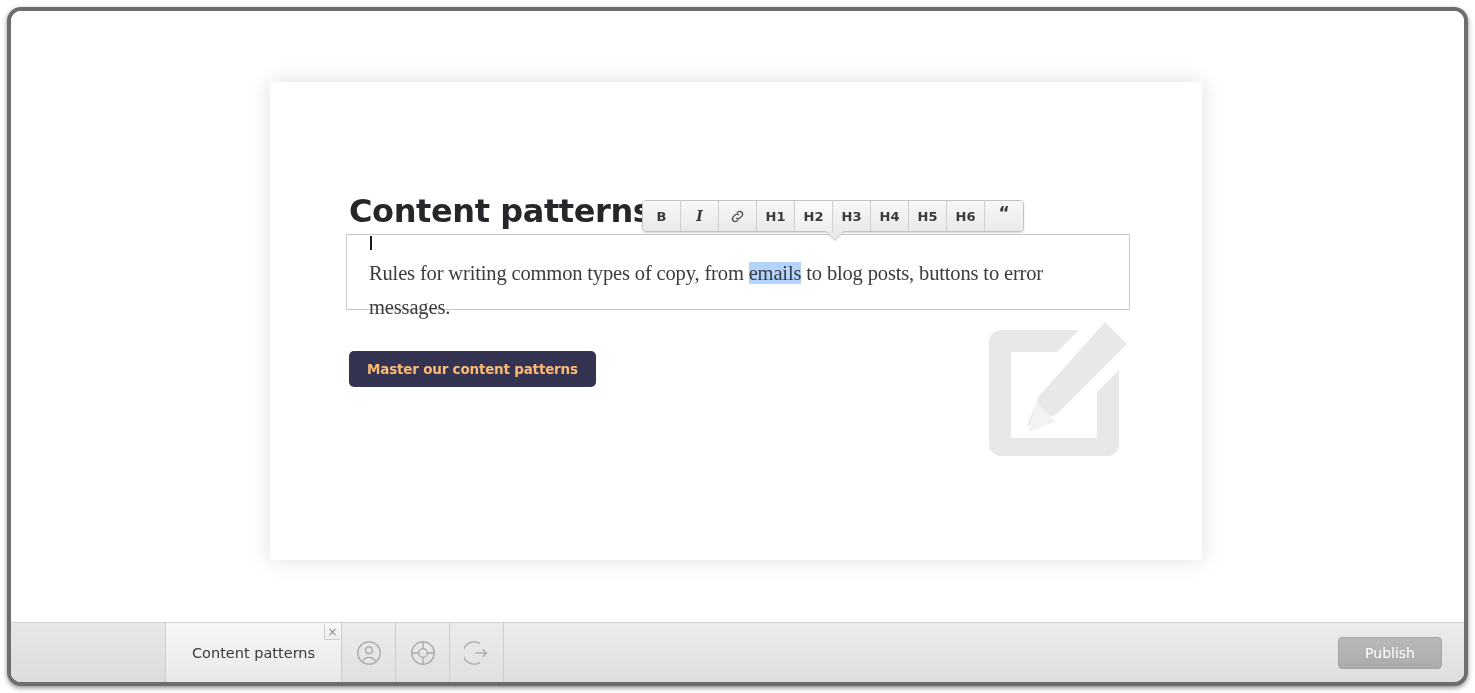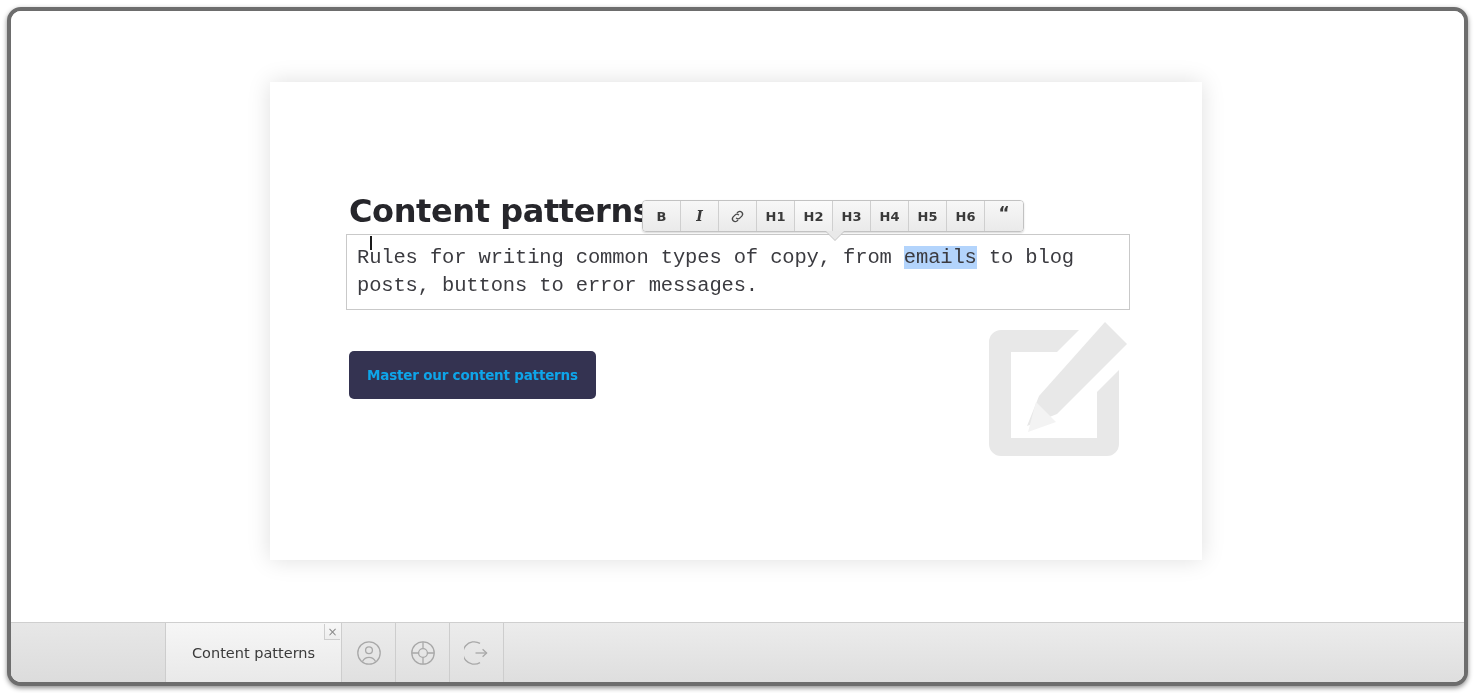--- a/index.html
+++ b/index.html
@@ -94,25 +94,25 @@
     top: 152px;
     width: 784px;
     height: 76px;
     border: 1px solid #c9c9c9;
     background: #ffffff;
     box-sizing: border-box;
     padding: 9px 12px 0 10px;
   }
 
   .edit-box .body-text {
-    margin: 0;
-    font-family: Liberation Mono, monospace;
+    margin: 12px;
+    font-family: Liberation Serif, serif;
     font-size: 20.5px;
     font-weight: 400;
-    line-height: 28px;
+    line-height: 34px;
     color: #3b3b40;
     letter-spacing: -0.15px;
   }
 
   .sel {
     background: #b3d4fc;
     color: #3b3b40;
   }
 
   
@@ -123,29 +123,29 @@
     width: 2px;
     height: 14px;
     background: #1a1a1a;
   }
 
   
   .cta-button {
     position: absolute;
     left: 79px;
     top: 269px;
-    height: 48px;
+    height: 36px;
     padding: 0 18px;
     display: flex;
     align-items: center;
     justify-content: center;
     border: none;
     border-radius: 5px;
     background: #343351;
-    color: #0ea5e9;
+    color: #fdba74;
     font-family: "DejaVu Sans", sans-serif;
     font-size: 13.5px;
     font-weight: bold;
     letter-spacing: -0.2px;
     cursor: pointer;
   }
 
   
   .format-toolbar {
     position: absolute;
@@ -402,17 +402,20 @@
             </div>
             <div class="bar-icon-btn">
               <svg width="26" height="26" viewBox="0 0 26 26" fill="none" stroke="#a8a8a8" stroke-width="1.3">
                 <path d="M16 3.4a11.2 11.2 0 1 0 0 19.2"></path>
                 <path d="M11.5 13h11"></path>
                 <path d="M18.6 9.2 22.6 13l-4 3.8"></path>
               </svg>
             </div>
           </div>
         <div class="bar-spacer"></div>
+        <div class="publish-wrap">
+          <button class="publish-button">Publish</button>
+        </div>
       </div>
 
     </div>
   </div>
 </div>
 
 </body></html>

